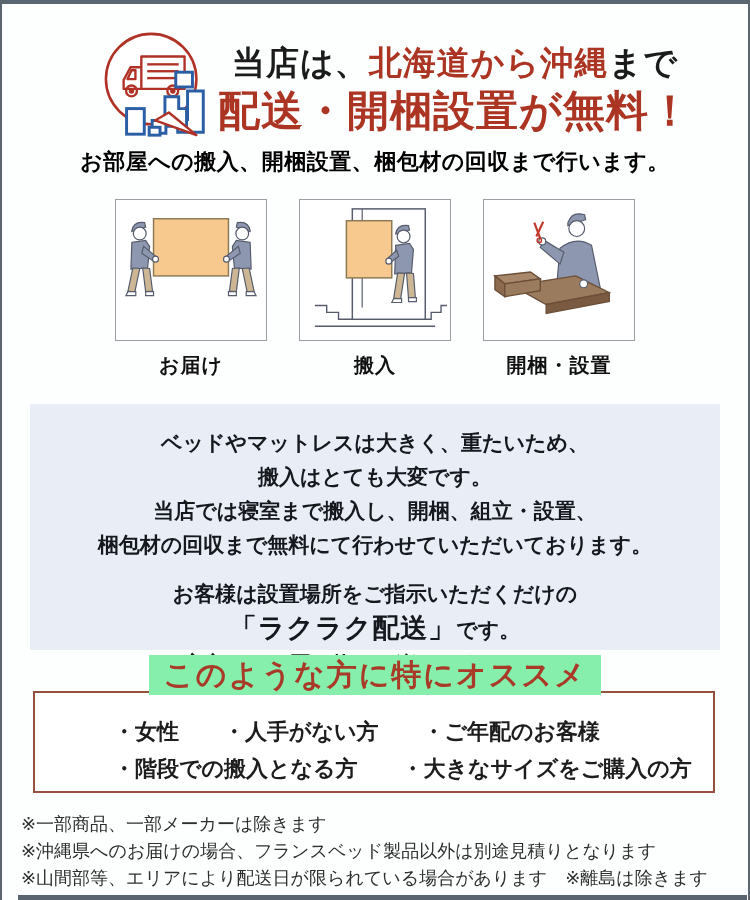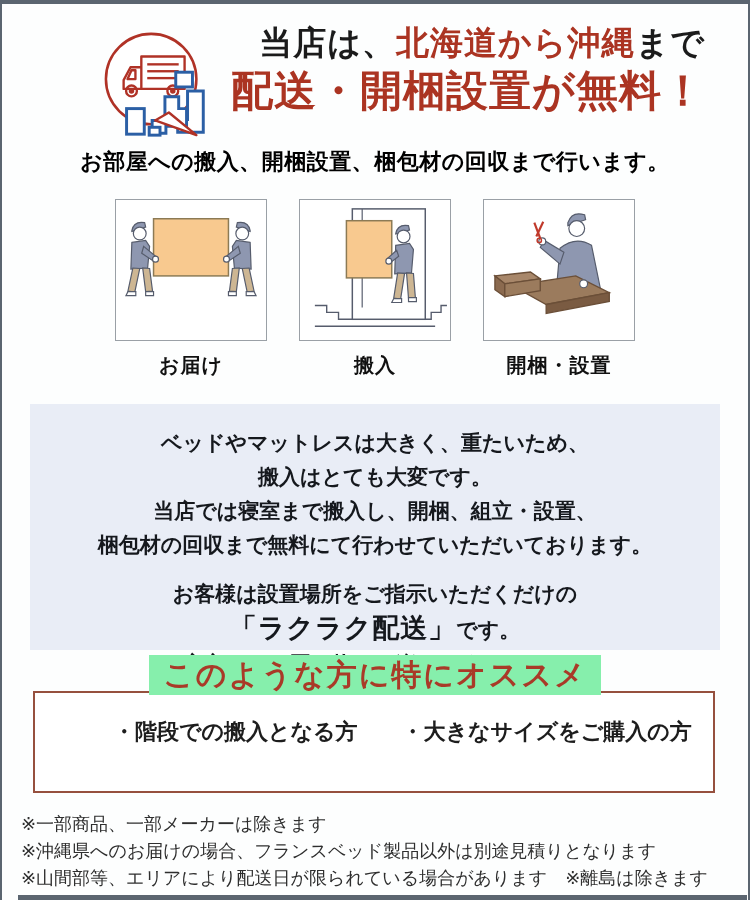--- a/index.html
+++ b/index.html
@@ -10,21 +10,21 @@
   }
   .page{position:relative;width:750px;height:900px;background:#fdfefe;}
   
   .frame-top{position:absolute;top:0;left:0;width:750px;height:4px;background:#5b6570;}
   .frame-left{position:absolute;top:0;left:0;width:2px;height:900px;background:#5b6570;}
   .frame-right{position:absolute;top:0;right:0;width:2px;height:900px;background:#5b6570;}
   .frame-bottom{position:absolute;bottom:0;left:18px;right:3px;height:5px;background:#5b6570;}
 
   
   .hero-icon{position:absolute;left:93px;top:26px;width:135px;height:118px;}
-  .hero-text{position:absolute;left:205px;top:22px;width:500px;text-align:right;}
+  .hero-text{position:absolute;left:205px;top:42px;width:500px;text-align:center;}
   .hero-line1{font-size:33px;font-weight:700;color:#1b1b1b;letter-spacing:1px;line-height:1.25;}
   .hero-line1 .em{color:#ab3422;}
   .hero-line2{font-size:42px;font-weight:700;color:#ab3422;letter-spacing:1px;line-height:1.15;margin-top:4px;}
   .subtitle{position:absolute;top:147px;left:0;width:750px;text-align:center;
     font-size:22px;font-weight:700;color:#000000;letter-spacing:0.5px;}
 
   
   .steps{position:absolute;top:199px;left:0;width:750px;display:flex;justify-content:center;gap:32px;}
   .step{width:152px;display:flex;flex-direction:column;align-items:center;}
   .step-card{width:150px;height:140px;background:#fff;border:1px solid #9aa0a6;display:flex;align-items:center;justify-content:center;}
@@ -184,20 +184,21 @@
       </div>
       <div>安心してお買い物をお楽しみください。</div>
     </div>
   </div>
 
   <div class="rec-title">
     <span>このような方に特にオススメ</span>
   </div>
   <div class="rec-box">
     <div class="rec-rows">
+      <div class="rec-row">・女性　　・人手がない方　　・ご年配のお客様</div>
       <div class="rec-row">・階段での搬入となる方　　・大きなサイズをご購入の方</div>
     </div>
   </div>
 
   <div class="notes">
     <div class="note">※一部商品、一部メーカーは除きます</div>
     <div class="note">※沖縄県へのお届けの場合、フランスベッド製品以外は別途見積りとなります</div>
     <div class="note">※山間部等、エリアにより配送日が限られている場合があります　※離島は除きます</div>
   </div>
 </div>

